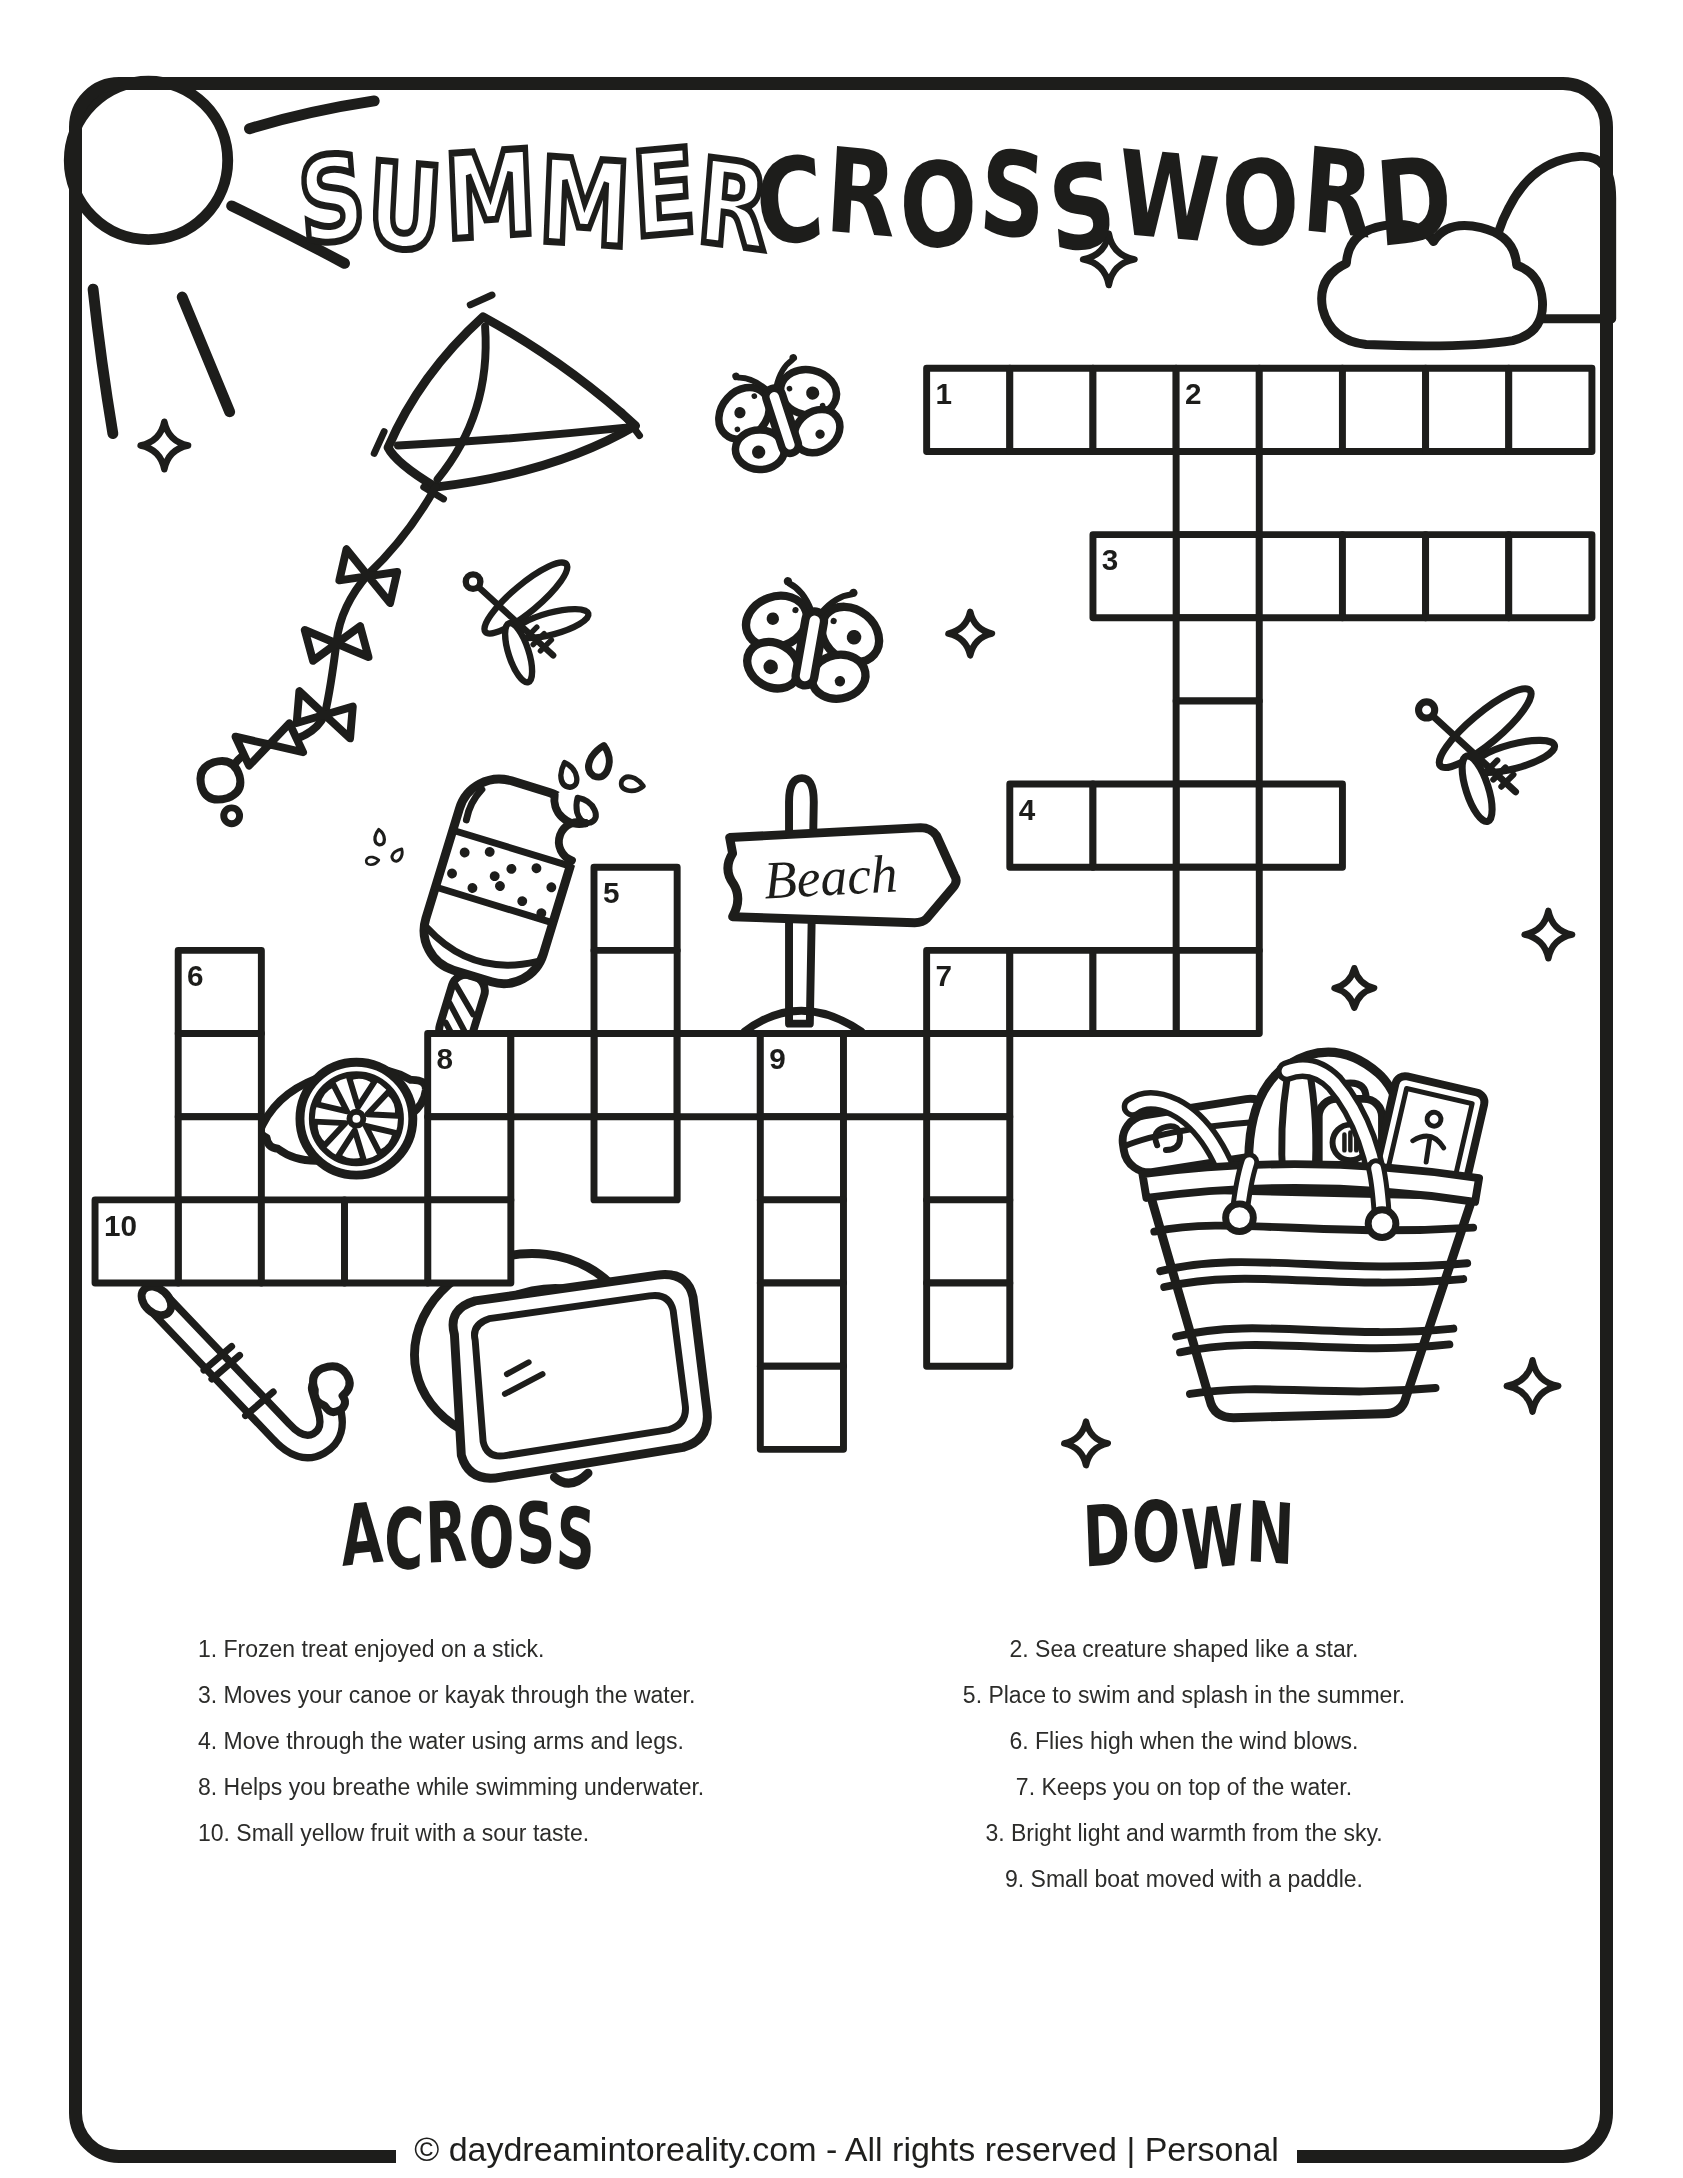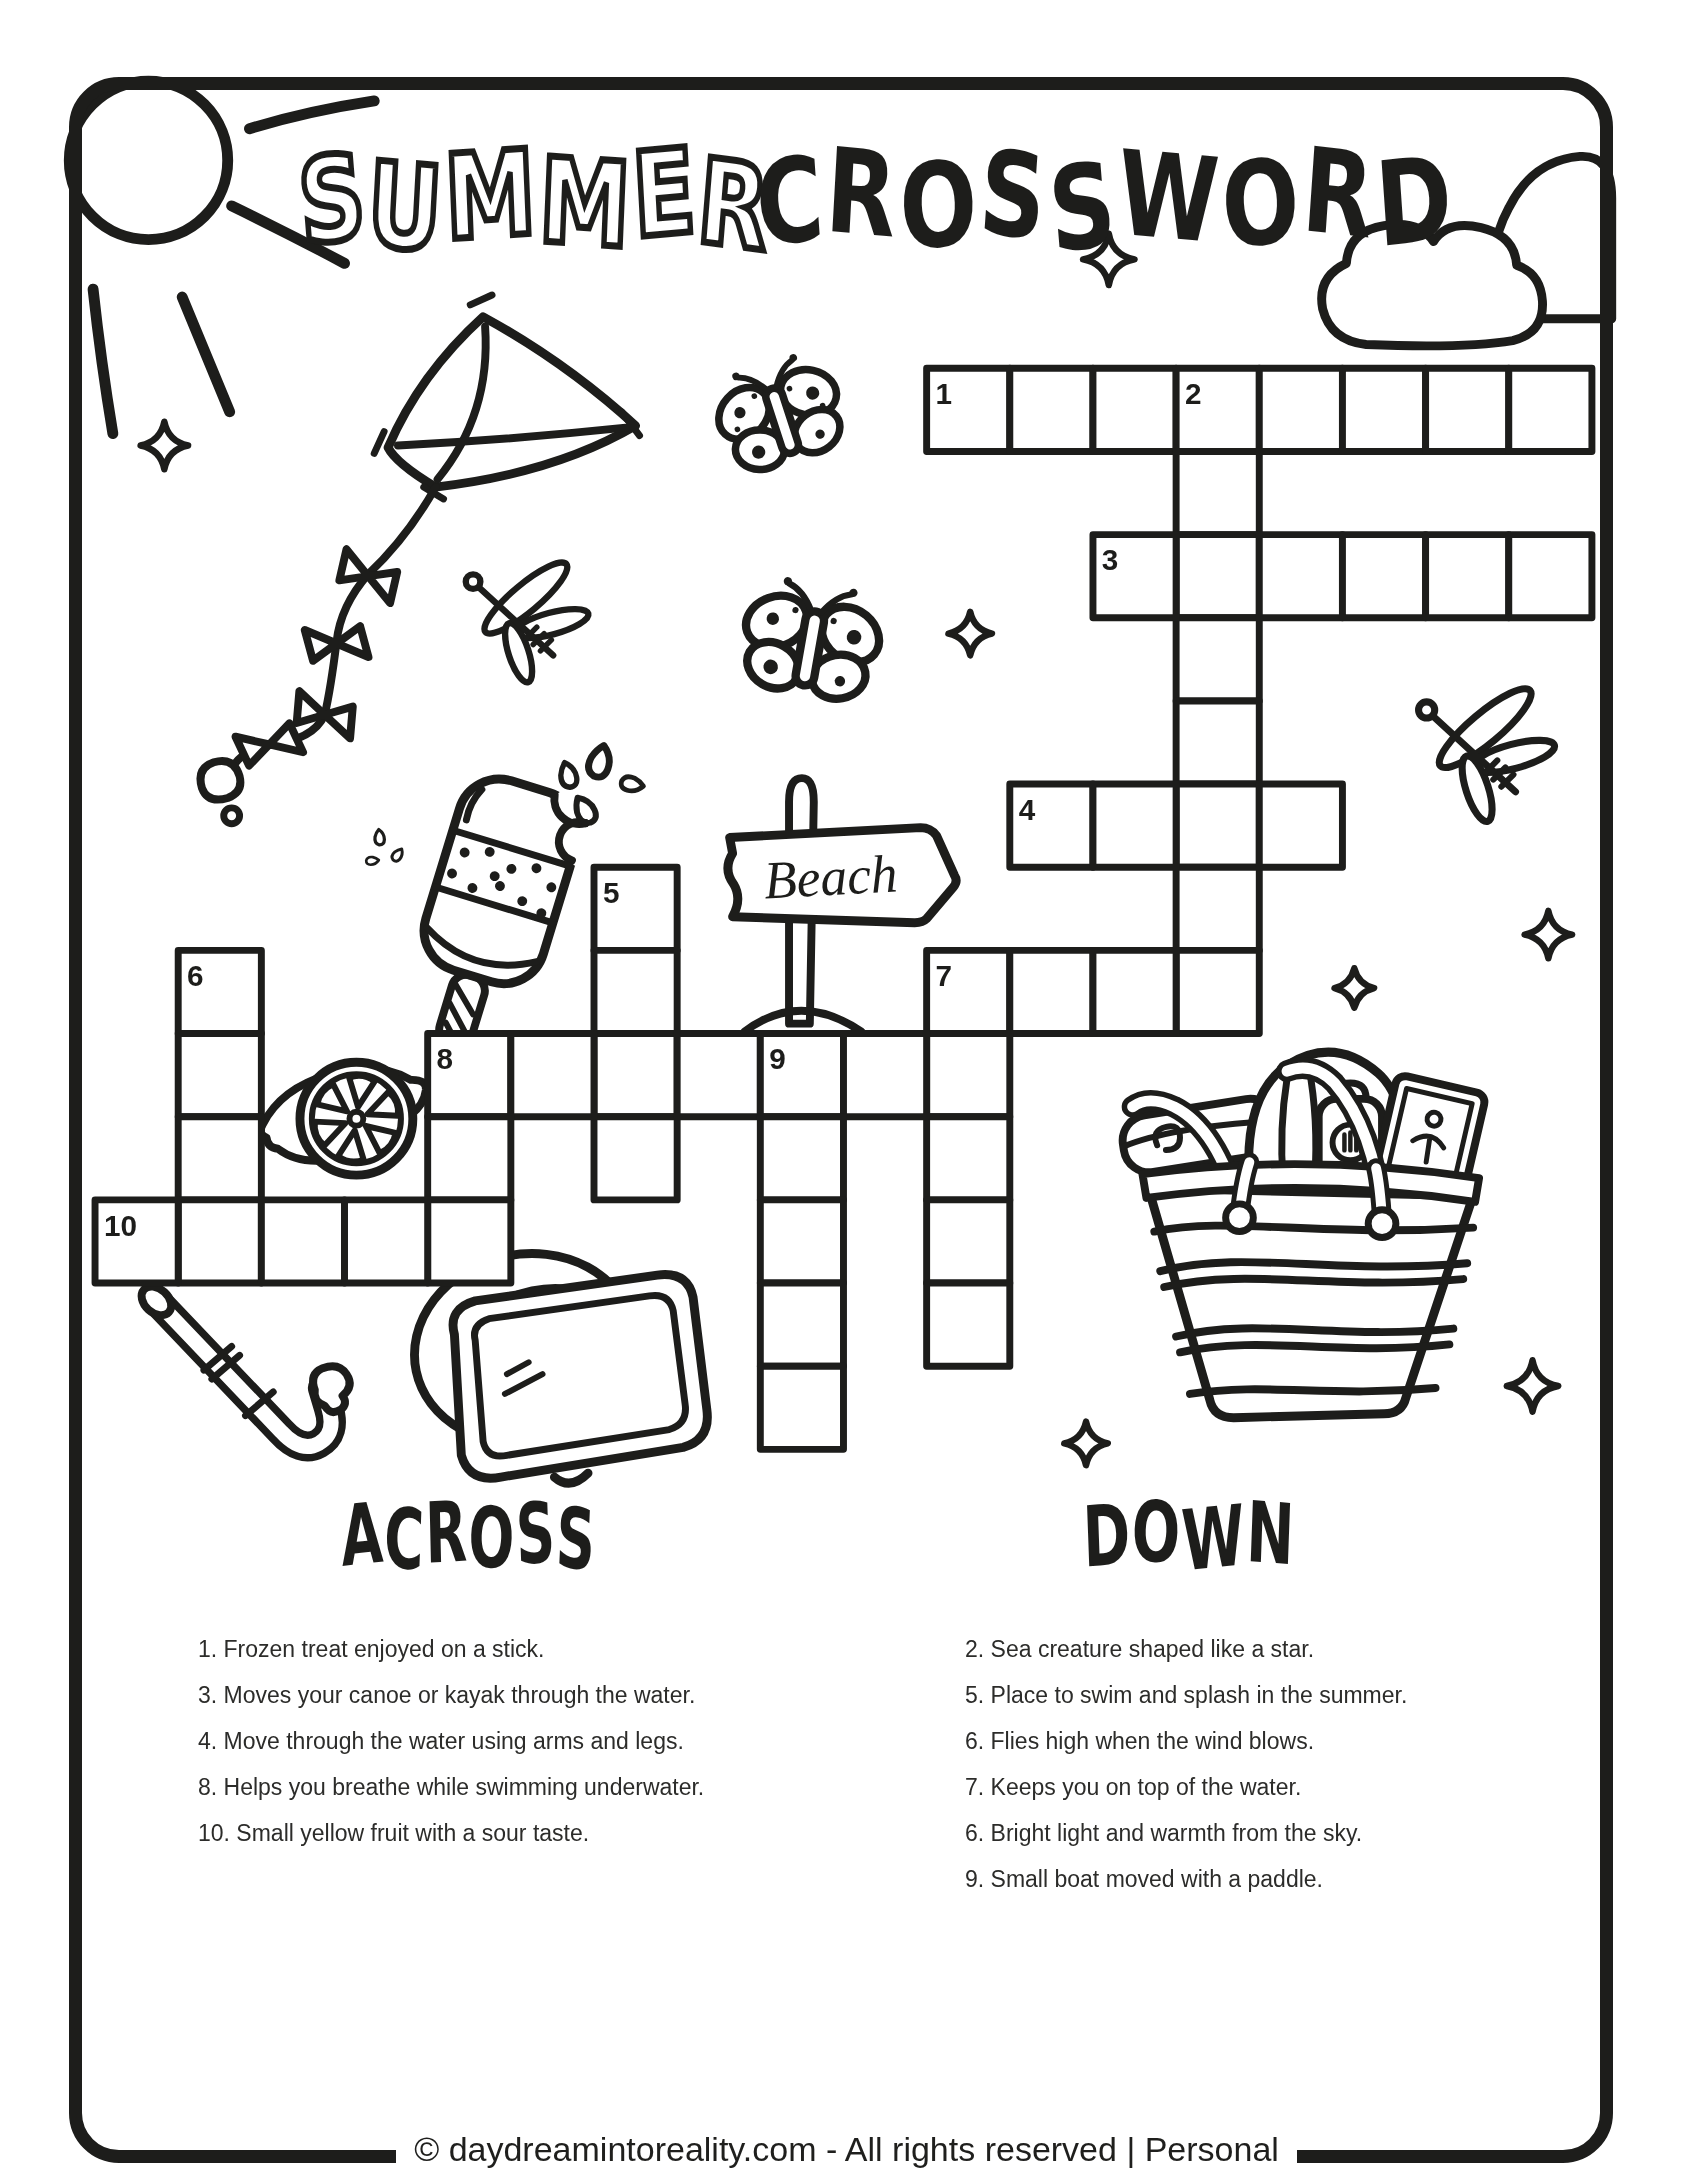--- a/index.html
+++ b/index.html
@@ -22,21 +22,21 @@
   
   .list-header{position:absolute;top:1491px;white-space:nowrap;line-height:1;
                font-family:"DejaVu Sans",sans-serif;font-weight:700;font-size:75px;
                color:#1d1d1b;letter-spacing:2px;transform-origin:left top;}
   #across-header{left:341px;transform:scale(.72,1.12);}
   #down-header{left:1083px;transform:scale(.76,1.12);}
 
   
   .clue-list{position:absolute;top:1626px;color:#2c2c2a;font-size:23px;line-height:46px;}
   #across-clues{left:198px;width:614px;}
-  #down-clues{left:965px;width:594px;}
+  #down-clues{left:919px;width:594px;text-align:center;}
   #across-clues .clue{max-width:520px;}
   #down-clues .clue{max-width:530px;}
   .clue.nowrap{max-width:none;white-space:nowrap;}
 
   
   .footer{position:absolute;left:396px;top:2121px;width:901px;height:57px;background:#fff;
           text-align:center;line-height:57px;font-size:34px;color:#1f1f1d;}
 </style>
 </head>
 <body>
@@ -357,19 +357,19 @@
       <div class="clue">3. Moves your canoe or kayak through the water.</div>
       <div class="clue">4. Move through the water using arms and legs.</div>
       <div class="clue">8. Helps you breathe while swimming underwater.</div>
       <div class="clue nowrap">10. Small yellow fruit with a sour taste.</div>
     </div>
   <div id="down-clues" class="clue-list">
       <div class="clue">2. Sea creature shaped like a star.</div>
       <div class="clue">5. Place to swim and splash in the summer.</div>
       <div class="clue">6. Flies high when the wind blows.</div>
       <div class="clue">7. Keeps you on top of the water.</div>
-      <div class="clue nowrap">6. Bright light and warmth from the sky.</div>
+      <div class="clue nowrap">3. Bright light and warmth from the sky.</div>
       <div class="clue">9. Small boat moved with a paddle.</div>
     </div>
 
   <div class="footer">© daydreamintoreality.com - All rights reserved | Personal Use</div>
 </div>
 
 
 </body></html>

